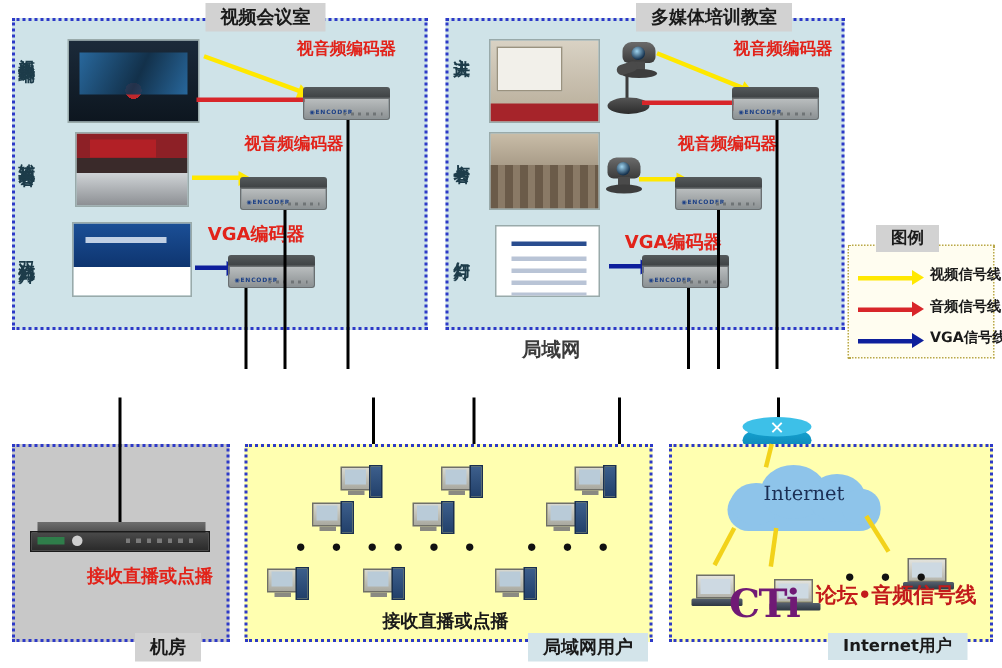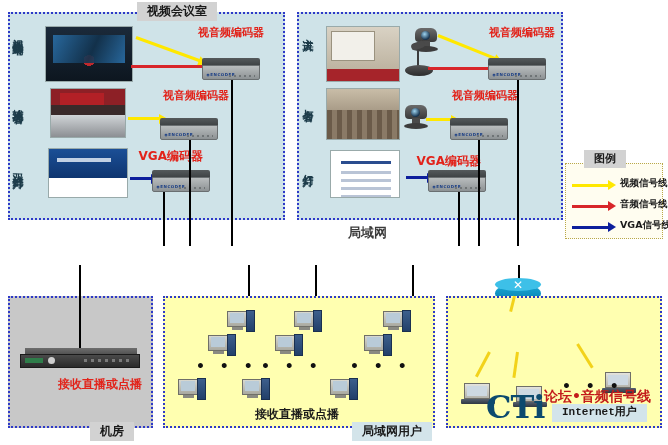--- a/index.html
+++ b/index.html
@@ -176,21 +176,21 @@
 
   
   .dots{position:absolute;font-size:14px;letter-spacing:5px;color:#111;font-weight:bold;}
 
   
   .bcap{position:absolute;font-size:12px;font-weight:bold;color:#1a1a1a;white-space:nowrap;}
 
   
   .wm{position:absolute;left:486px;top:390px;width:182px;height:46px;pointer-events:none;}
   .wm .big{position:absolute;left:0;top:-2px;font-family:"DejaVu Serif","Liberation Serif",serif;
-     font-size:32px;font-weight:bold;color:#0c4a6e;letter-spacing:-1px;}
+     font-size:26px;font-weight:bold;color:#701a75;letter-spacing:-1px;}
   .wm .fo{position:absolute;left:62px;top:18px;font-family:"DejaVu Sans","Liberation Sans",sans-serif;
      font-size:16px;font-weight:bold;color:#0d5fa8;letter-spacing:1px;}
   .wm .cn{position:absolute;left:58px;top:-2px;font-size:14px;font-weight:bold;color:#c31b1b;
      white-space:nowrap;}
 </style>
 </head>
 <body>
 
 <div class="stage">
 
@@ -243,20 +243,21 @@
       <span class="logo">◉ENCODER</span>
       <span class="leds"></span>
     </div>
   </div>
 
   <div class="cable" style="left:231px;top:80px;height:166px;"></div>
   <div class="cable" style="left:189px;top:140px;height:106px;"></div>
   <div class="cable" style="left:163px;top:192px;height:54px;"></div>
 
   <div class="panel blue" style="left:297px;top:12px;width:266px;height:208px;"></div>
+  <div class="tab t13" style="left:424px;top:2px;">多媒体培训教室</div>
 
   <div class="vlabel" style="left:301px;top:30px;height:44px;">主讲人</div>
   <div class="vlabel" style="left:301px;top:100px;height:44px;">与会者</div>
   <div class="vlabel" style="left:301px;top:165px;height:44px;">幻灯片</div>
 
   <div class="photo ph-lect" style="left:326px;top:26px;width:74px;height:56px;"></div>
   <div class="photo ph-class" style="left:326px;top:88px;width:74px;height:52px;"></div>
   <div class="photo ph-doc" style="left:330px;top:150px;width:70px;height:48px;"></div>
 
   <div class="cam" style="left:413px;top:28px;">
@@ -431,20 +432,28 @@
   <div class="dots" style="left:261px;top:358px;">• • •</div>
   <div class="dots" style="left:350px;top:358px;">• • •</div>
 
   <div class="bcap" style="left:255px;top:406px;">接收直播或点播</div>
   <div class="tab t13 bluebg" style="left:352px;top:422px;">局域网用户</div>
 
   <div class="panel yellow" style="left:446px;top:296px;width:216px;height:132px;"></div>
 
   <div class="bolt" style="left:513px;top:296px;width:3px;height:16px;transform:rotate(14deg);"></div>
 
+  <div class="cloud" style="left:481px;top:306px;">
+    <span class="base"></span>
+    <span class="c1"></span>
+    <span class="c2"></span>
+    <span class="c3"></span>
+    <span class="c4"></span>
+    <span class="txt">Internet</span>
+  </div>
 
   <div class="bolt" style="left:488px;top:352px;width:3px;height:28px;transform:rotate(28deg);"></div>
   <div class="bolt" style="left:516px;top:352px;width:3px;height:26px;transform:rotate(8deg);"></div>
   <div class="bolt" style="left:576px;top:344px;width:3px;height:28px;transform:rotate(-32deg);"></div>
 
   <div class="lap" style="left:461px;top:383px;">
     <div class="lid"></div>
     <div class="scr"></div>
     <div class="kb"></div>
   </div>
@@ -454,20 +463,20 @@
     <div class="kb"></div>
   </div>
   <div class="lap" style="left:602px;top:372px;">
     <div class="lid"></div>
     <div class="scr"></div>
     <div class="kb"></div>
   </div>
 
   <div class="dots" style="left:562px;top:378px;">• • •</div>
 
-  <div class="tab t11 bluebg" style="left:552px;top:404px;font-family:Liberation Mono, monospace;">Internet用户</div>
+  <div class="tab t11 bluebg" style="left:552px;top:422px;">Internet用户</div>
 
   <div class="wm">
     <span class="big">CTi</span>
     <span class="cn">论坛•音频信号线</span>
   </div>
 
 </div>
 
 </body></html>

